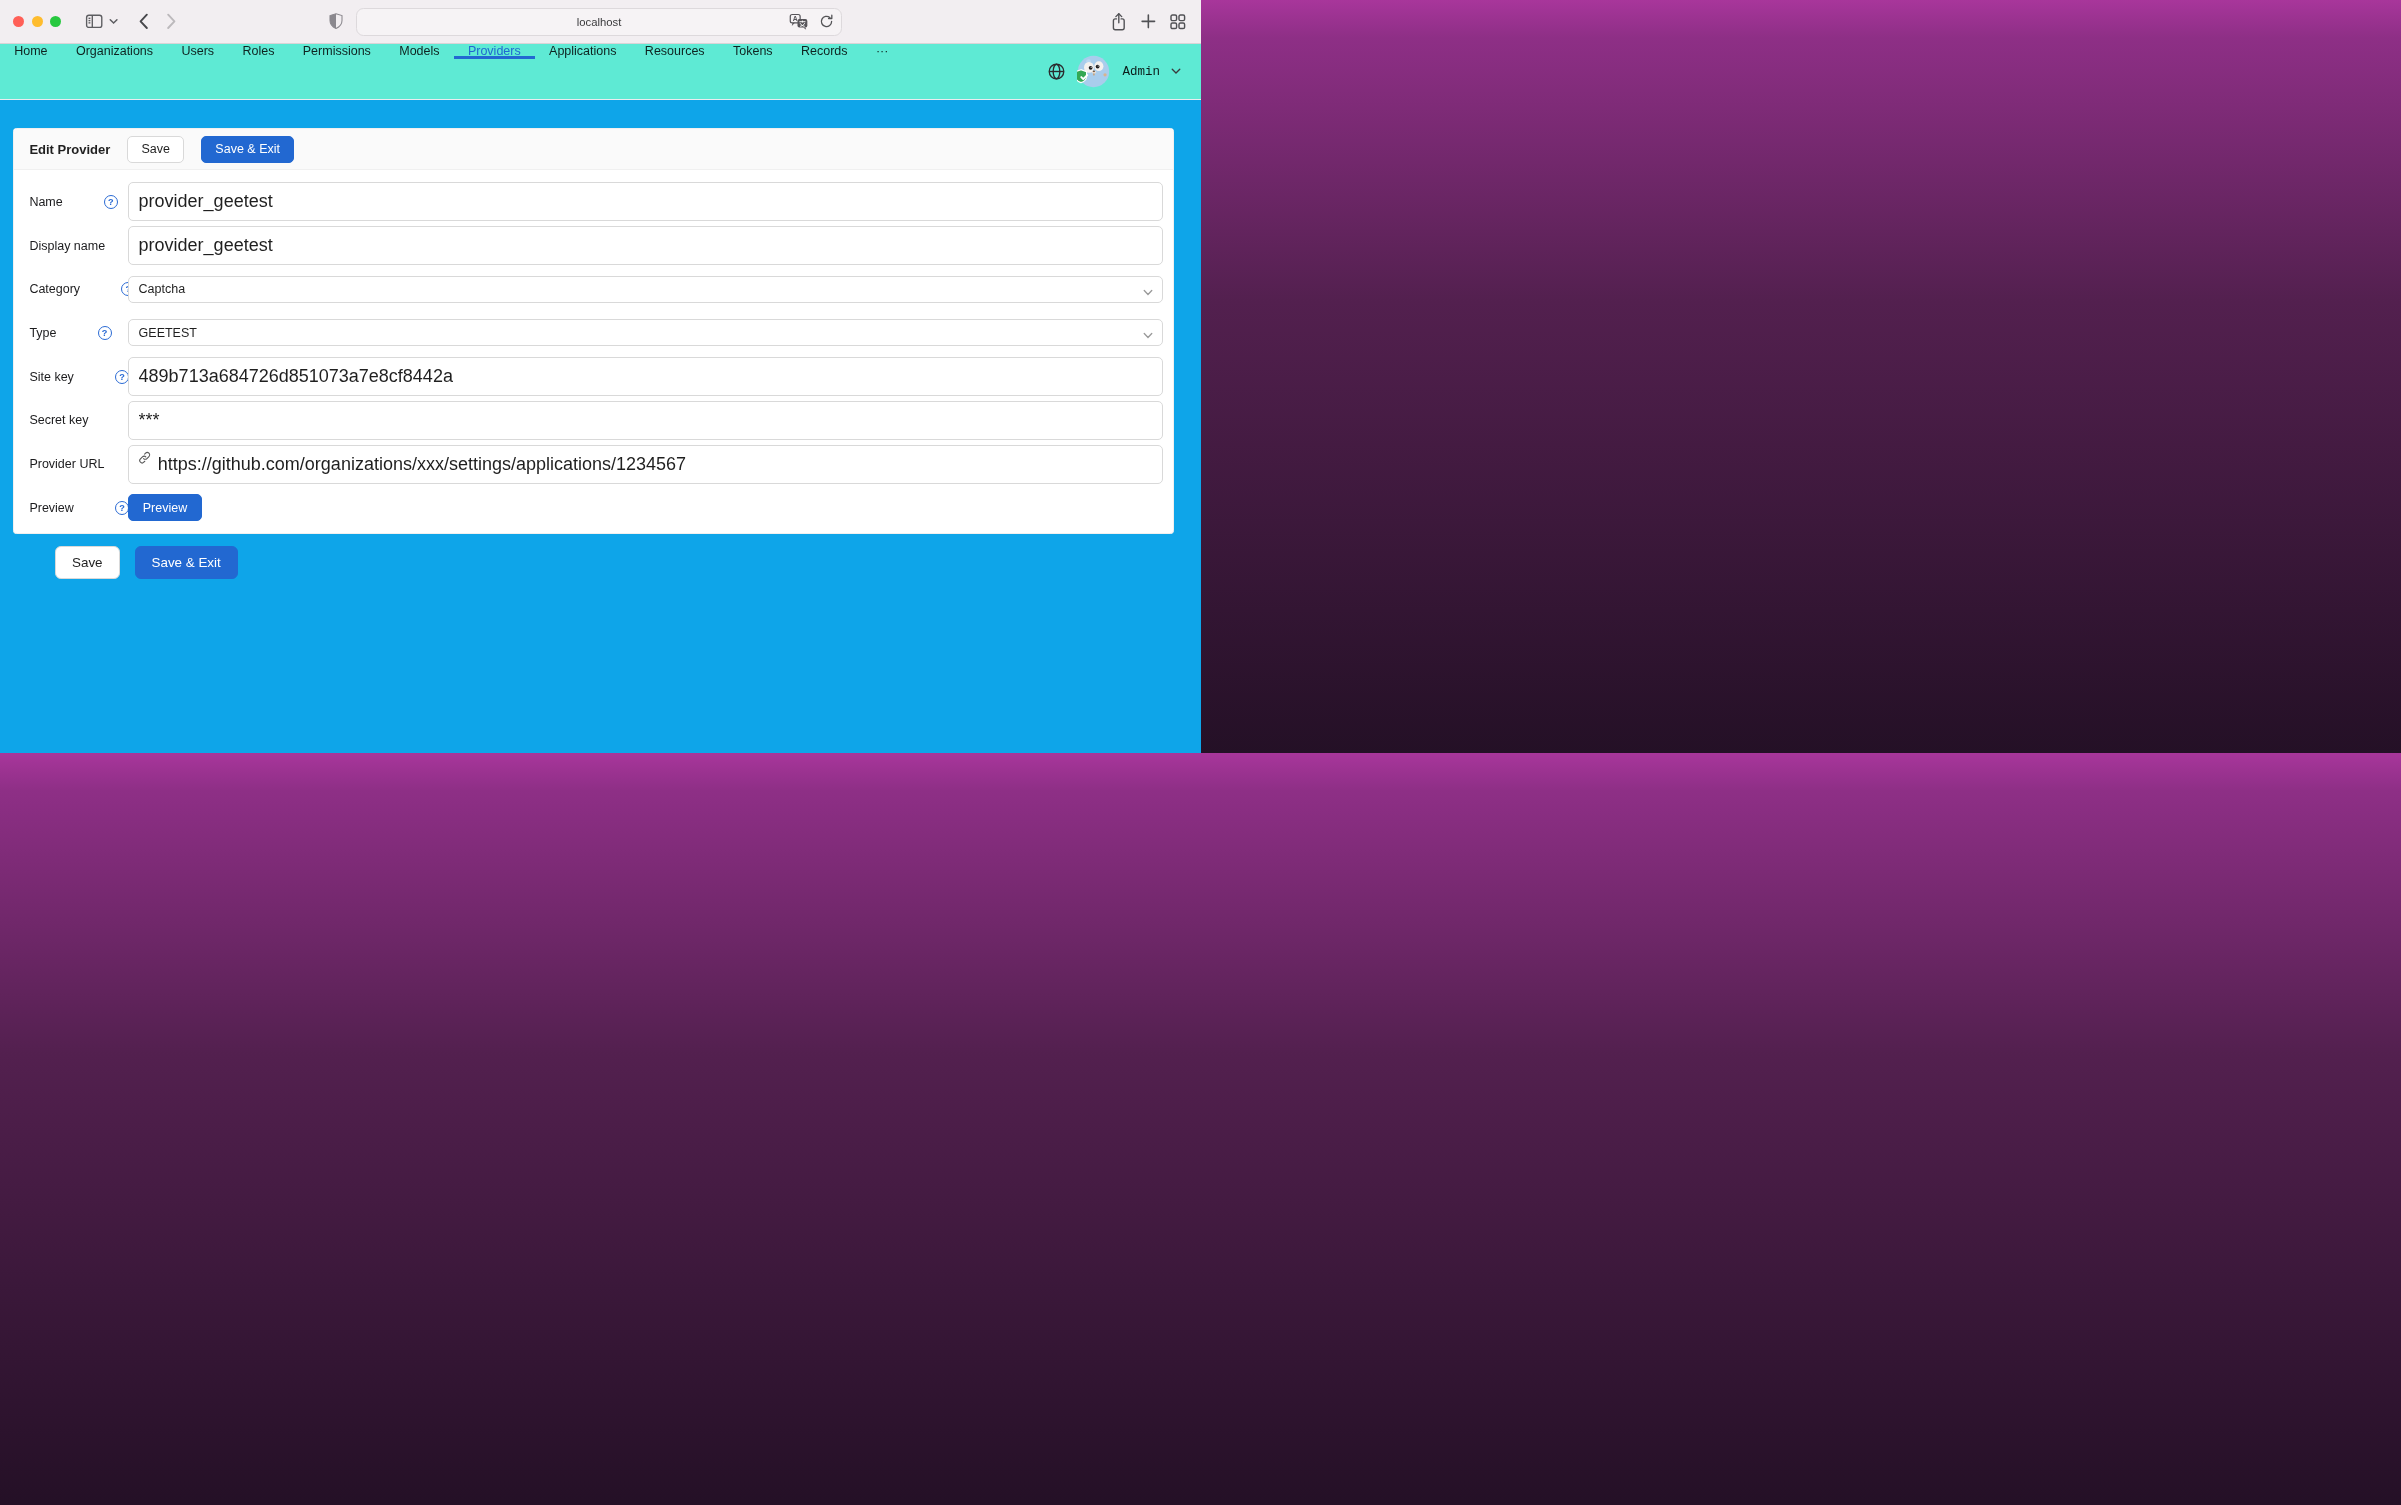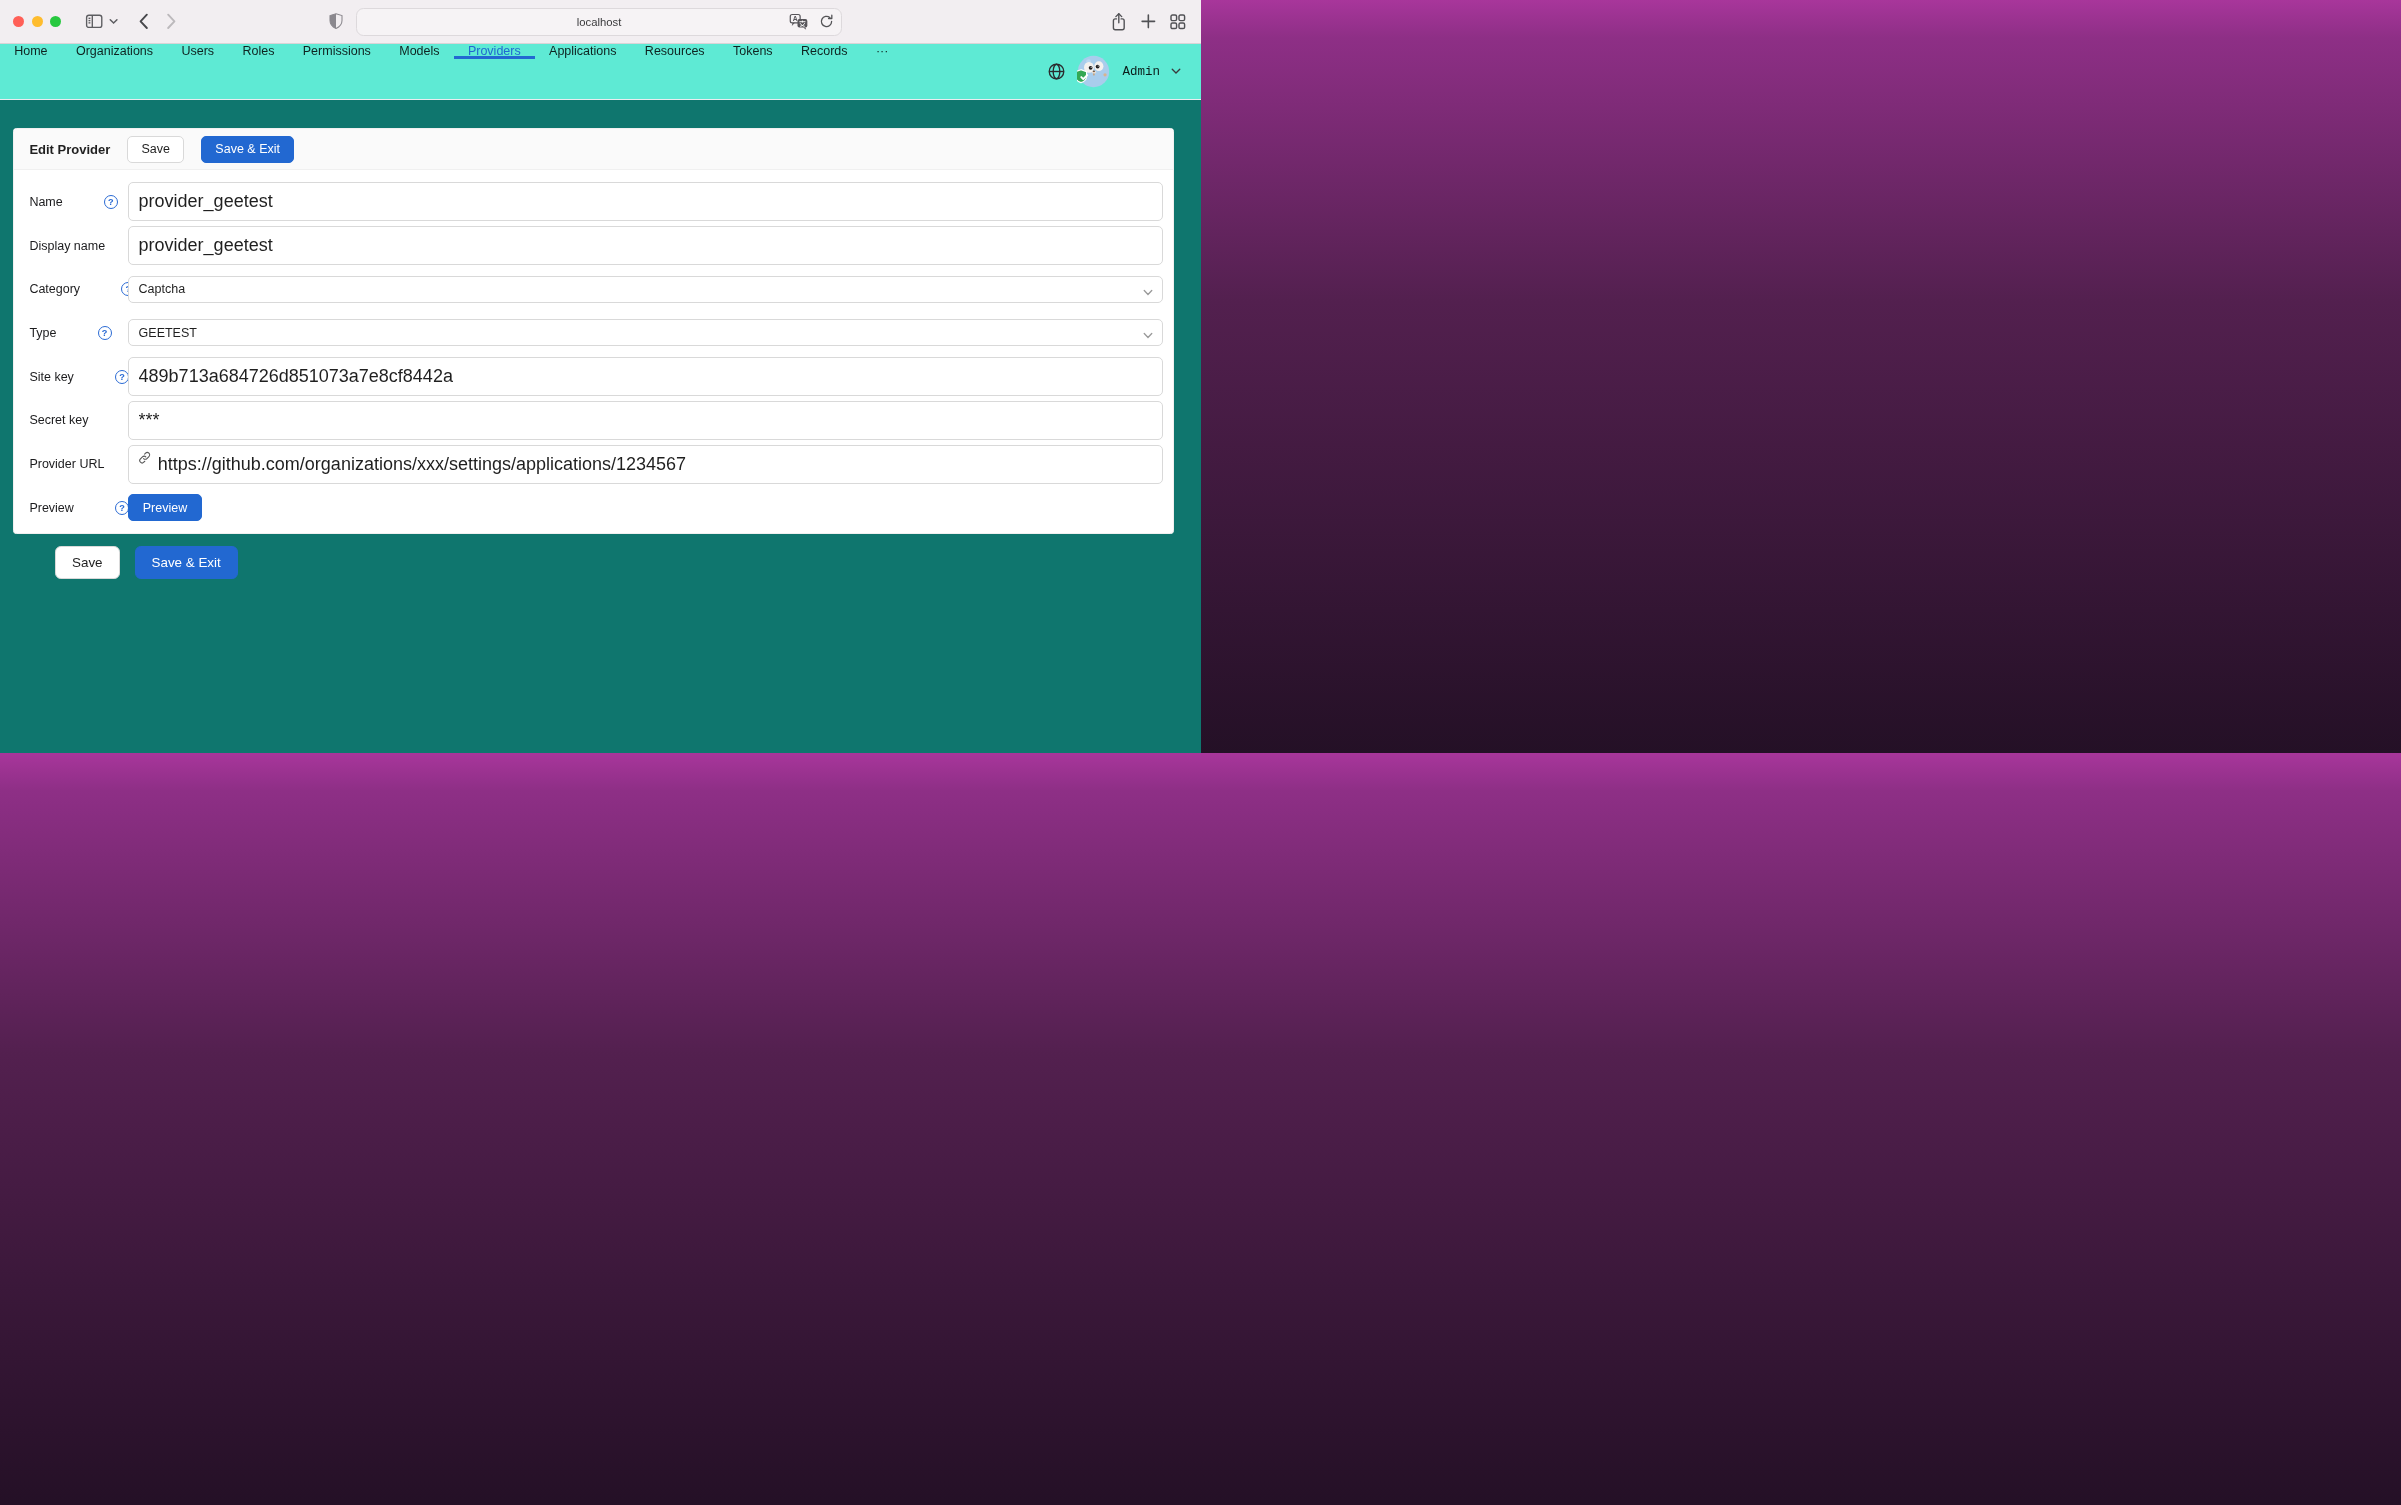--- a/index.html
+++ b/index.html
@@ -42,21 +42,21 @@
     color:rgba(0,0,0,0.85);cursor:pointer;position:relative;white-space:nowrap;
   }
   .nav-item.active{color:#2268d1;}
   .nav-item.active::after{
     content:"";position:absolute;left:0;right:0;bottom:-0.8px;height:2.5px;background:#2268d1;
   }
   .nav-right{position:absolute;right:0;top:0;height:100%;display:flex;align-items:center;padding-right:20px;gap:11px;font-family:Liberation Mono, monospace;}
   .avatar-wrap{position:relative;width:33px;height:33px;}
   .admin-label{font-size:12.5px;color:rgba(0,0,0,0.88);margin-left:1.7px;}
   
-  .main{flex:1;position:relative;background:#0f766e;}
+  .main{flex:1;position:relative;background:#0ea5e9;}
   .card{
     position:absolute;left:13.4px;right:27px;top:28px;
     border:0.8px solid #f0f0f0;border-radius:3.3px;background:#fff;
   }
   .card-head{
     height:40px;background:#fafafa;border-bottom:0.8px solid #f0f0f0;
     display:flex;align-items:center;padding:0 15px;gap:16.7px;
   }
   .card-title{font-size:13px;font-weight:700;color:rgba(0,0,0,0.88);}
   .btn{

